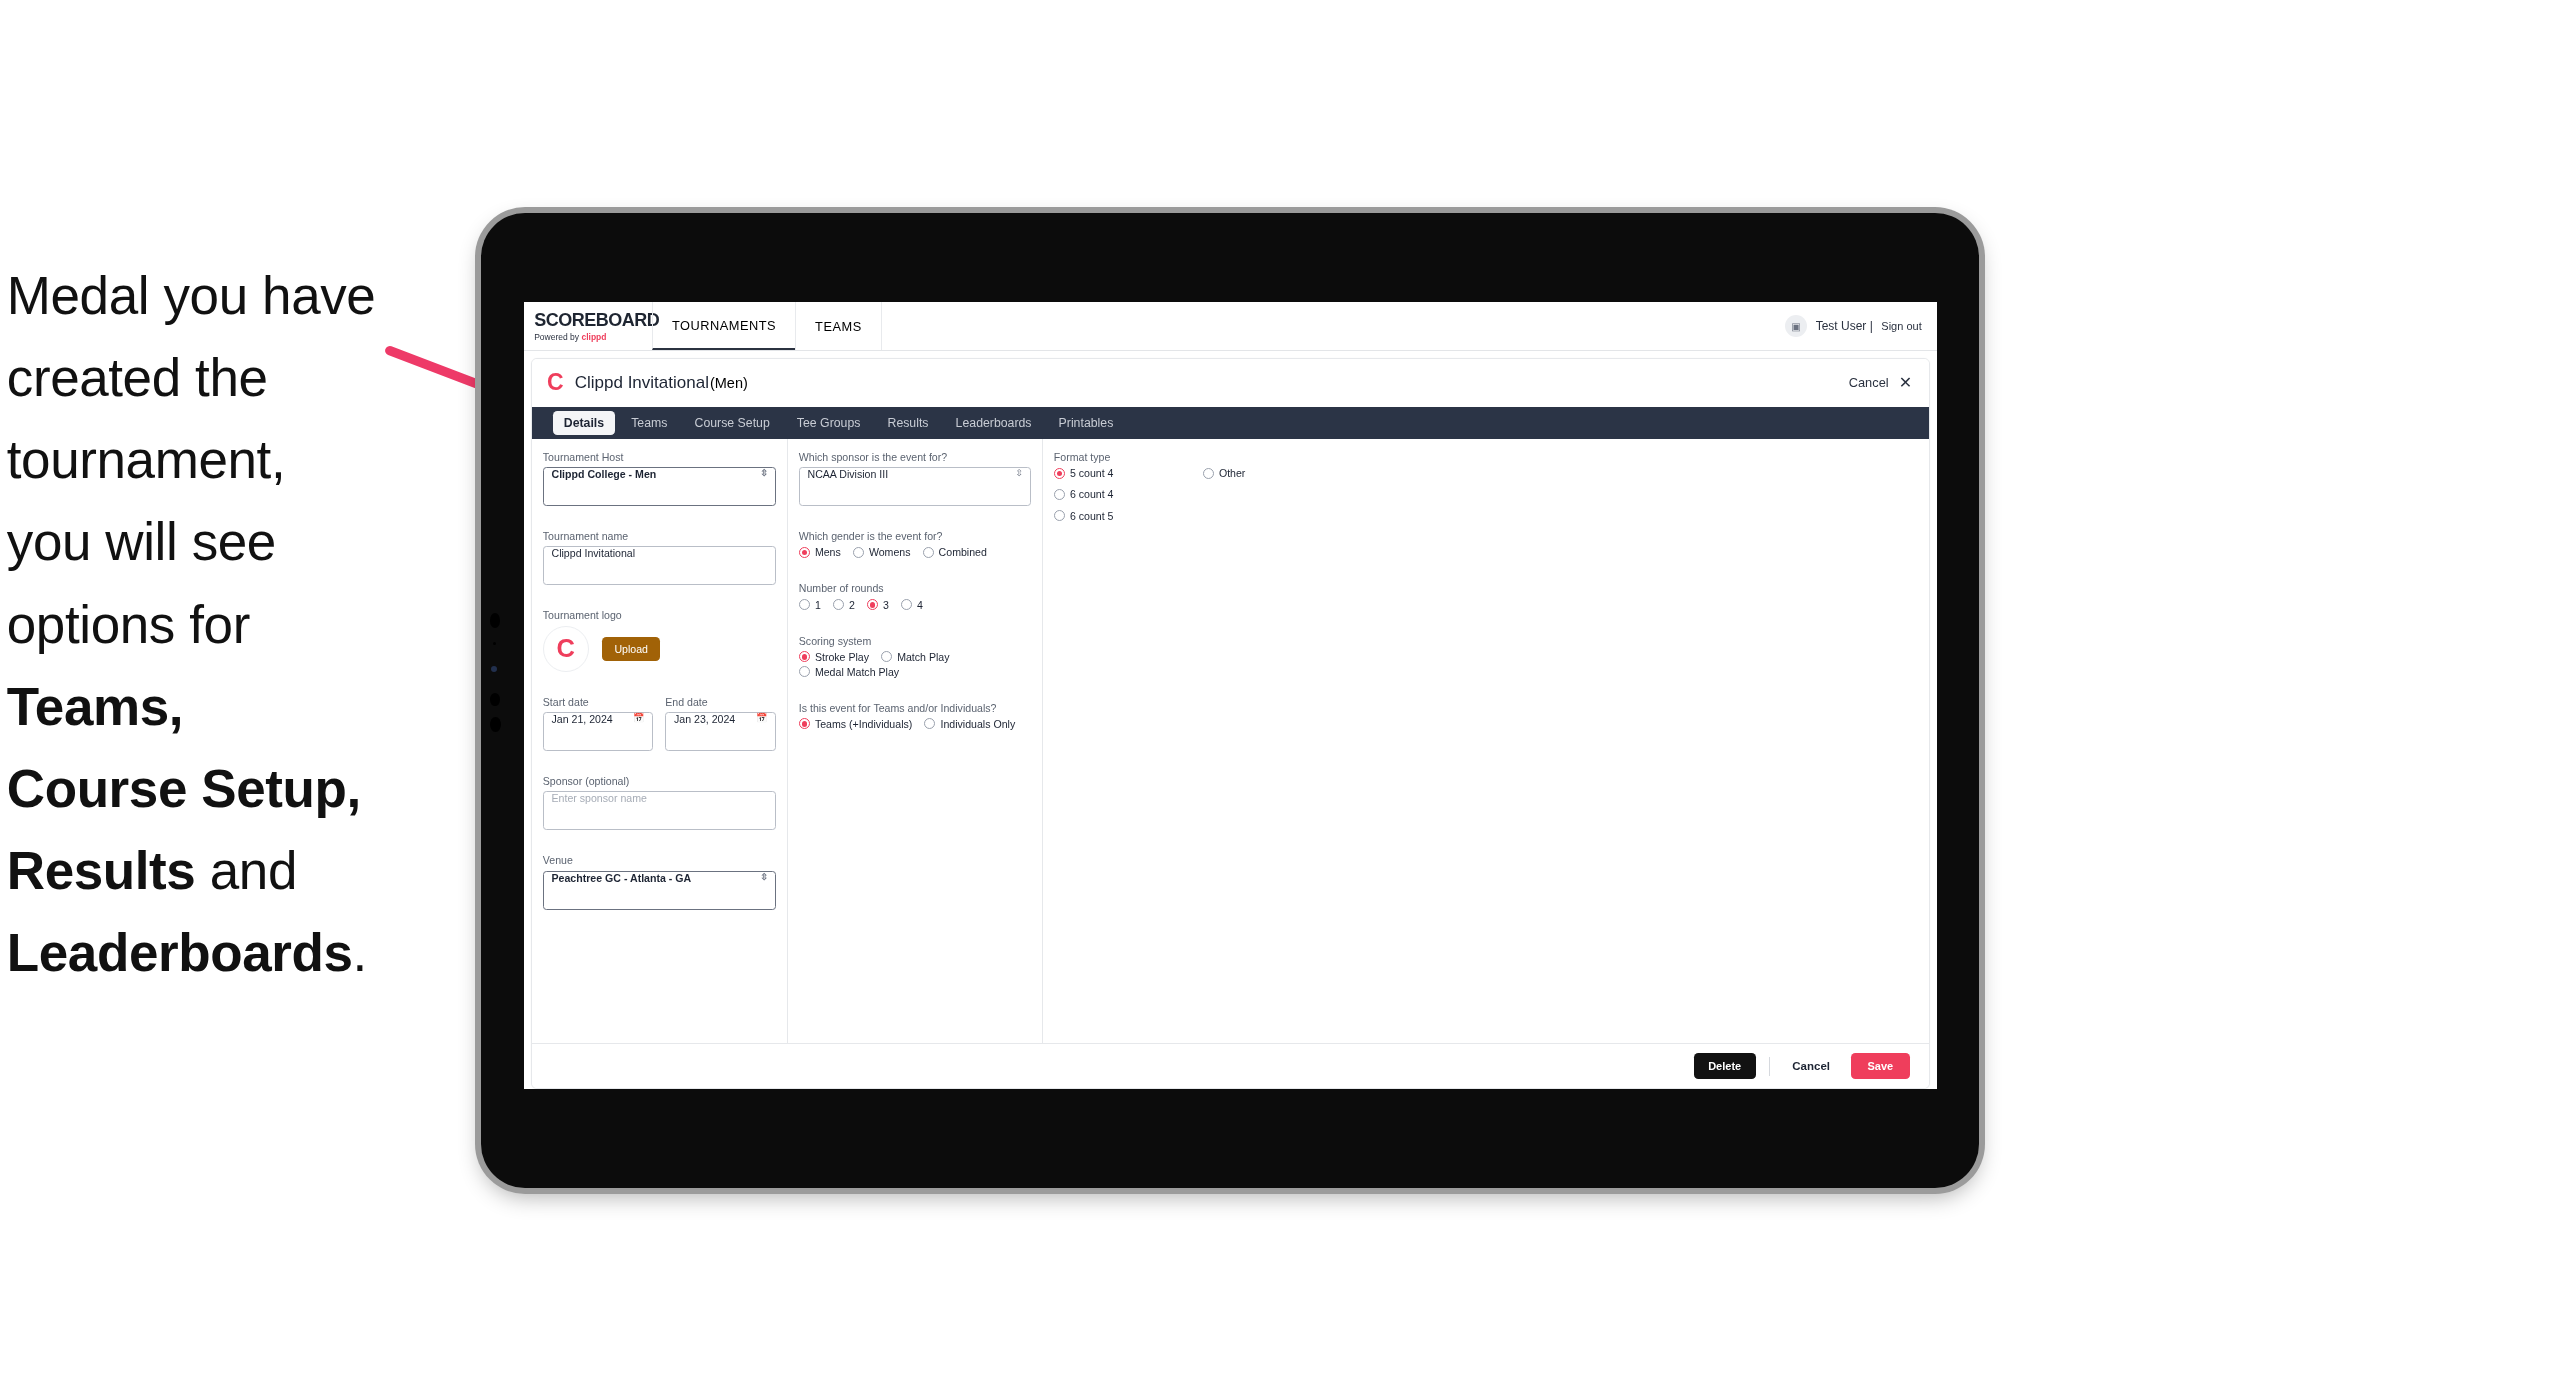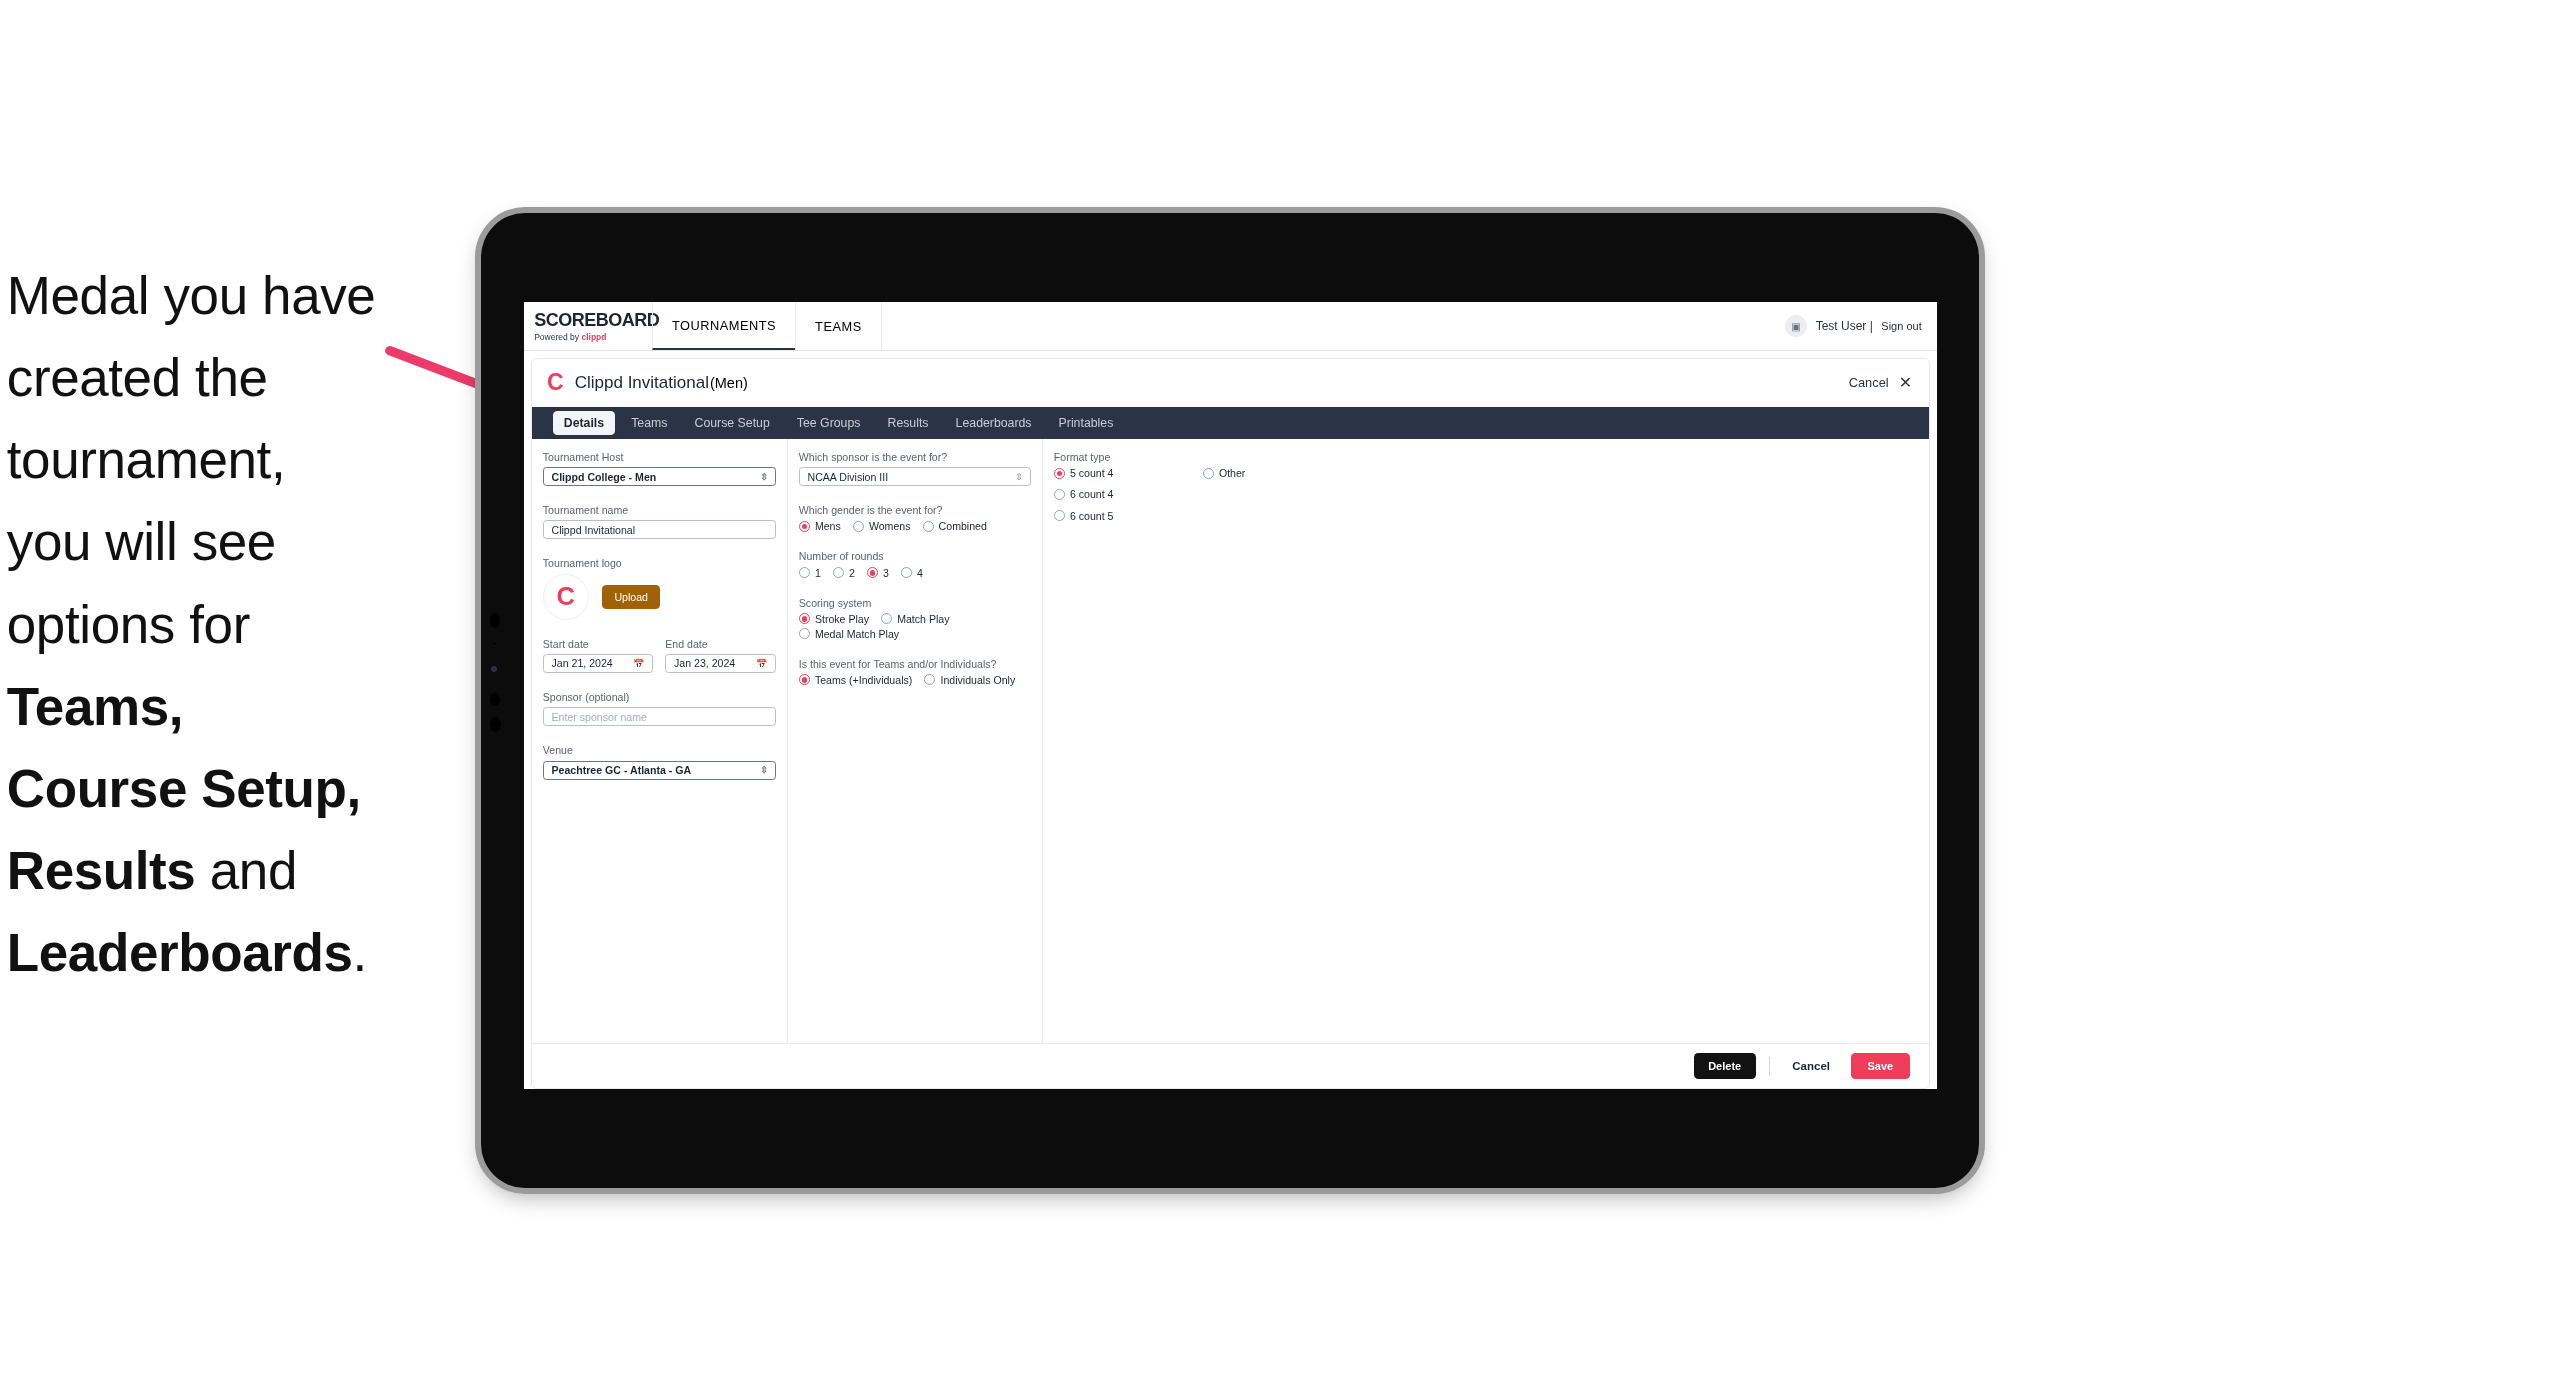--- a/index.html
+++ b/index.html
@@ -99,25 +99,25 @@
   .tab.active{background:#f4f5f7;color:#1d2433;font-weight:bold;}
 
   
   #cols{flex:1;display:flex;background:#fff;min-height:0;}
   .col{padding:12px 0 0 0;box-sizing:border-box;}
   #col1{width:255px;padding-left:11px;padding-right:11px;}
   #col2{width:255px;padding-left:11px;padding-right:11px;border-left:0.9px solid #e6e8eb;}
   #col3{flex:1;padding-left:11px;padding-right:11px;border-left:0.9px solid #e6e8eb;}
 
   .flabel{font-size:10.6px;color:#5b6370;margin-bottom:4.3px;}
-  .fgroup{margin-bottom:18px;}
+  .fgroup{margin-bottom:24px;}
 
   .finput{
-    height:19px;border:0.9px solid #b9bec7;border-radius:3.4px;background:#fff;
-    display:flex;align-items:center;padding:0 7.7px;font-size:10.6px;color:#1d2433;
+    height:39px;border:0.9px solid #b9bec7;border-radius:3.4px;background:#fff;
+    display:flex;padding:0 7.7px;font-size:10.6px;color:#1d2433;
     box-sizing:border-box;position:relative;
   }
   .finput.sel{border-color:#6b7280;font-weight:bold;}
   .finput .ph{color:#a6acb6;}
   .finput .ic{position:absolute;right:6.8px;font-size:9.4px;color:#6b7280;line-height:1;}
 
   .daterow{display:flex;gap:12px;}
   .datecol{flex:1;}
 
   

